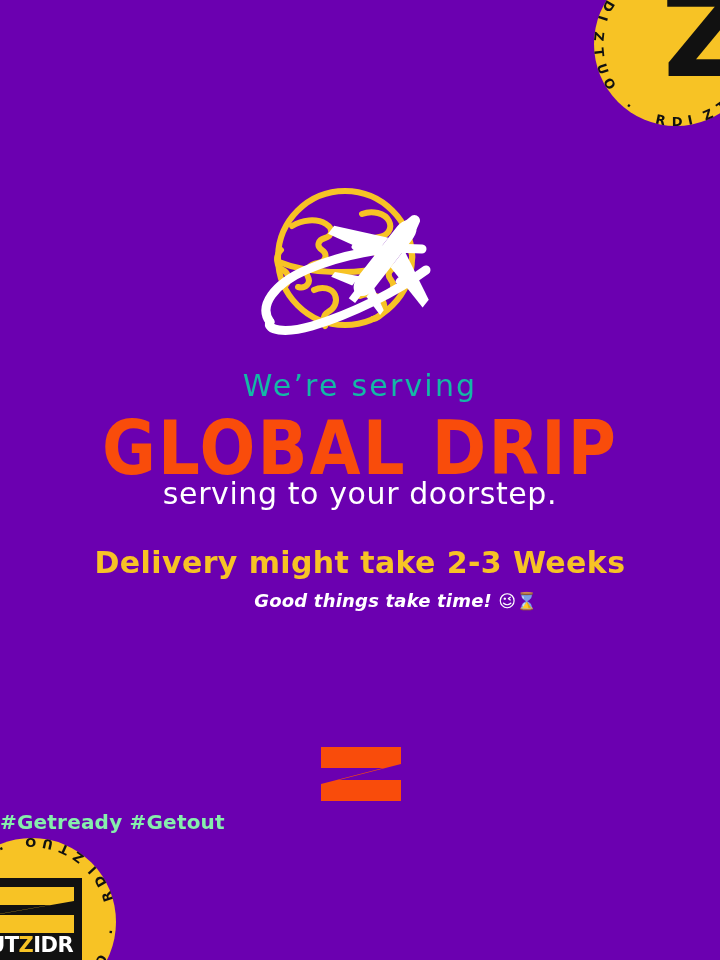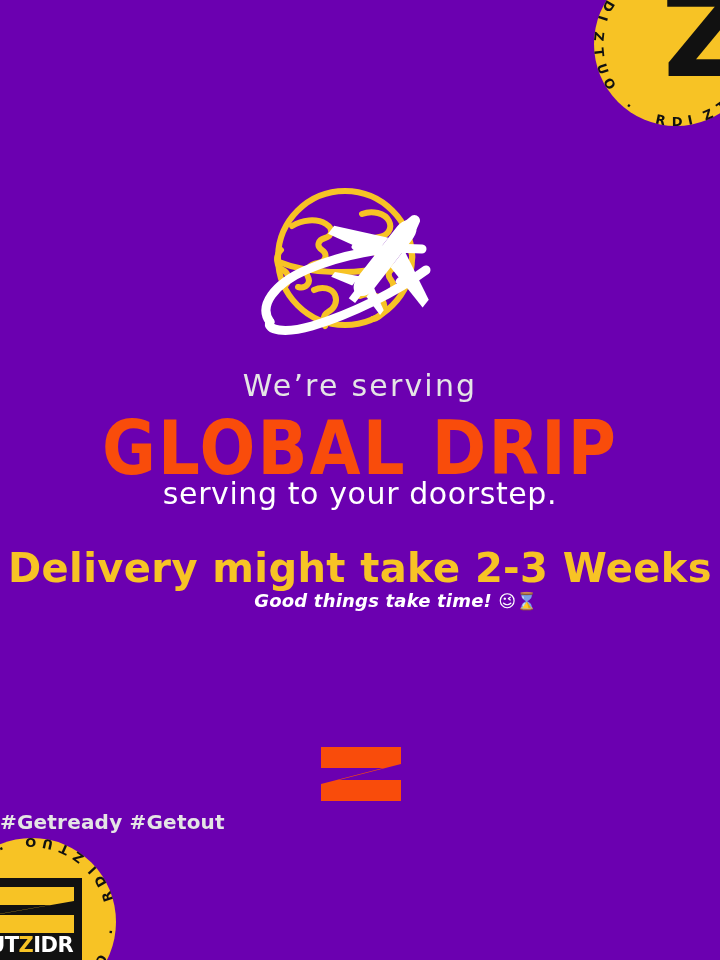--- a/index.html
+++ b/index.html
@@ -113,21 +113,21 @@
     top: 0;
     width: 720px;
     text-align: center;
   }
 
   #line-serving {
     position: absolute;
     top: 371px;
     left: 0;
     width: 720px;
-    color: #e5e5e5;
+    color: #14b8a6;
     font-size: 30px;
     font-weight: 400;
     letter-spacing: 2.2px;
     line-height: 1;
   }
 
   #line-global {
     position: absolute;
     top: 411px;
     left: 0;
@@ -153,21 +153,21 @@
     letter-spacing: 0.6px;
     line-height: 1;
   }
 
   #line-delivery {
     position: absolute;
     top: 548px;
     left: 0;
     width: 720px;
     color: #F7C325;
-    font-size: 40px;
+    font-size: 30px;
     font-weight: 700;
     letter-spacing: 0.4px;
     line-height: 1;
   }
 
   #line-goodthings {
     position: absolute;
     top: 588px;
     left: 0;
     width: 720px;
@@ -191,21 +191,21 @@
     left: 321px;
     top: 747px;
     width: 80px;
     height: 54px;
   }
   #brand-tagline {
     position: absolute;
     top: 812px;
     left: 0;
     width: 720px;
-    color: #e5e5e5;
+    color: #86efac;
     font-size: 20px;
     font-weight: 700;
     letter-spacing: 0.2px;
     line-height: 1;
   }
 </style>
 </head>
 <body>
 
 <div id="poster">

